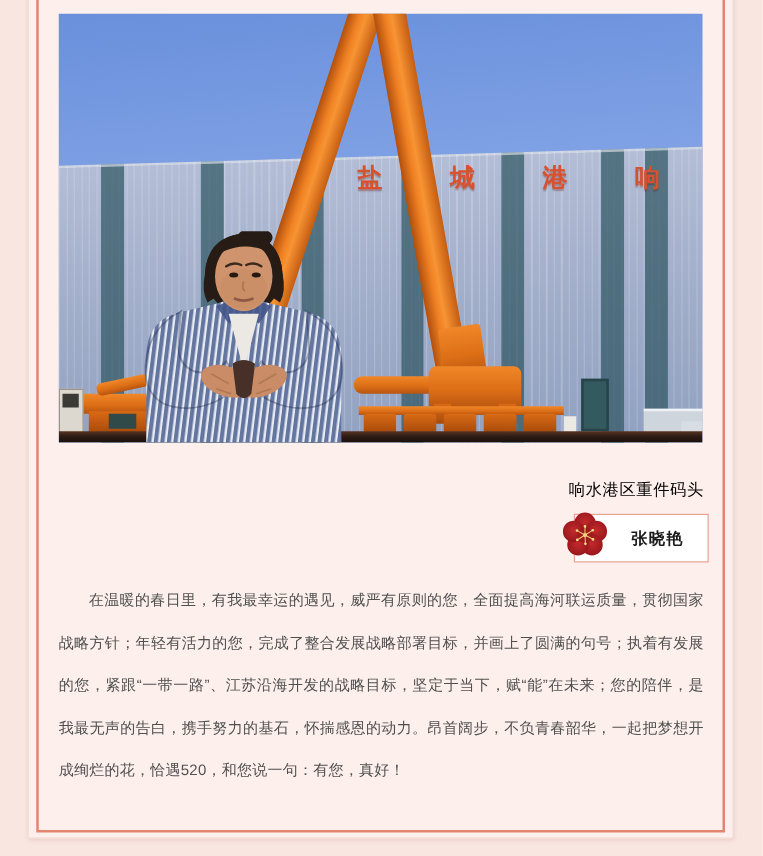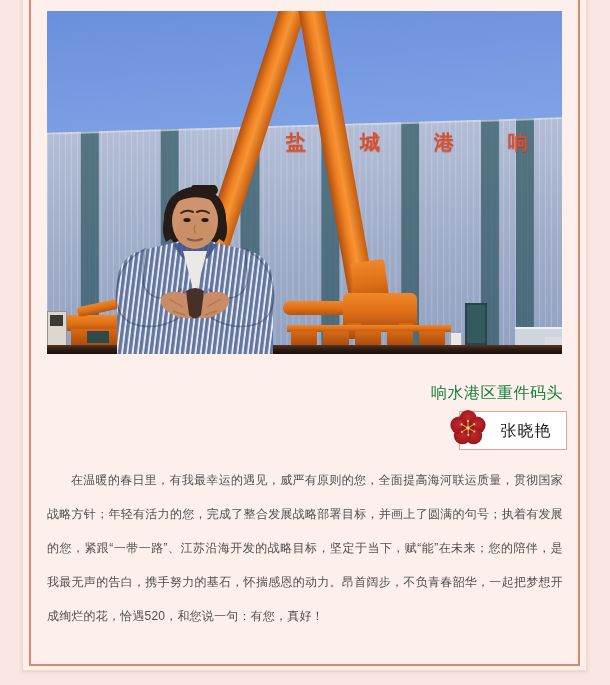--- a/index.html
+++ b/index.html
@@ -51,27 +51,27 @@
   .orange-dark{background:linear-gradient(180deg,#d96a15,#a84b0c);}
   .mach{z-index:6;}
   .ground{
     left:0;top:334px;width:515px;height:9px;z-index:7;
     background:linear-gradient(180deg,#5a3423 0%,#2e1d15 45%,#1a0f0a 100%);
   }
   .woman{left:60px;top:174px;width:176px;height:169px;z-index:8;}
   
   .caption{
     left:47px;top:383px;width:516px;z-index:6;
-    text-align:right;font-size:16px;color:#15803d;letter-spacing:.5px;
+    text-align:right;font-size:13px;color:#000000;letter-spacing:.5px;
   }
   .name-box{
     left:459px;top:411px;width:108px;height:39px;z-index:6;
     background:#ffffff;border:1px solid #e8a392;box-sizing:border-box;
     line-height:37px;text-align:center;padding-left:26px;
-    font-size:16px;font-weight:normal;color:#1a1a1a;letter-spacing:1px;
+    font-size:13px;font-weight:bold;color:#1a1a1a;letter-spacing:1px;
   }
   .flower{left:447px;top:406px;width:42px;height:42px;z-index:7;}
   
   .para{
     left:47px;top:463px;width:516px;z-index:6;
     font-size:12px;line-height:34px;color:#4f4f4f;
     text-align:justify;text-indent:2em;letter-spacing:.2px;
     margin:0;
   }
 </style>

